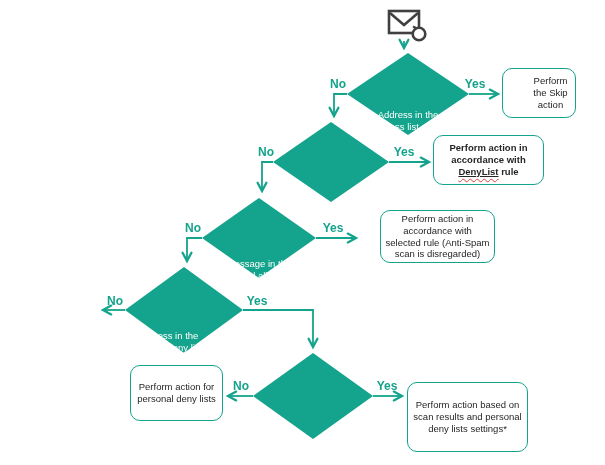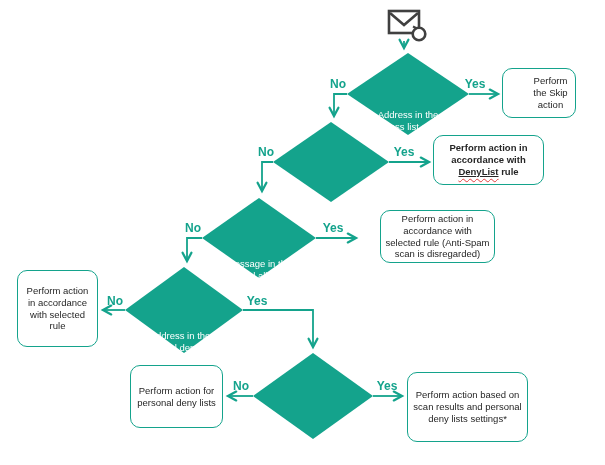--- a/index.html
+++ b/index.html
@@ -60,37 +60,36 @@
       <polygon points="347,94 408,53 469,94 408,135"></polygon>
       <polygon points="273,162 331,122 389,162 331,202"></polygon>
       <polygon points="202,238 259,198 316,238 259,278"></polygon>
       <polygon points="125,310 184,267 243,310 184,353"></polygon>
       <polygon points="253,396 313,353 373,396 313,439"></polygon>
     </g>
   </svg>
 
   <div class="dlabel" style="left:408px;top:95px;width:90px;">Address in the address list of the AllowList rule?</div>
   <div class="dlabel" style="left:259px;top:238px;width:92px;">Message in the personal allow list?</div>
-  <div class="dlabel" style="left:180px;top:310px;width:96px;">Address in the personal deny list?</div>
+  <div class="dlabel" style="left:168px;top:310px;width:96px;">Address in the personal deny list?</div>
 
   <div class="box" style="left:502px;top:68px;width:74px;height:50px;padding-left:27px;">Perform the Skip action</div>
 
   <div class="box" style="left:433px;top:135px;width:111px;height:50px;font-weight:bold;">
       <span>
       <span>Perform action in accordance with </span><span class="u"><span class="uw">DenyList</span></span><span> rule</span>
   </span>
     </div>
 
   <div class="box" style="left:380px;top:210px;width:115px;height:53px;">Perform action in accordance with selected rule (Anti-Spam scan is disregarded)</div>
 
-  <div class="box" style="left:17px;top:270px;width:81px;height:77px;">Perform action in accordance with selected rule</div>
 
-  <div class="box" style="left:130px;top:365px;width:93px;height:63px;">Perform action for personal deny lists</div>
+  <div class="box" style="left:130px;top:365px;width:93px;height:56px;">Perform action for personal deny lists</div>
 
-  <div class="box" style="left:407px;top:372px;width:121px;height:70px;">Perform action based on scan results and personal deny lists settings*</div>
+  <div class="box" style="left:407px;top:382px;width:121px;height:70px;">Perform action based on scan results and personal deny lists settings*</div>
 
   <span class="elabel" style="left:338px;top:77px;">No</span>
   <span class="elabel" style="left:475px;top:77px;">Yes</span>
   <span class="elabel" style="left:266px;top:145px;">No</span>
   <span class="elabel" style="left:404px;top:145px;">Yes</span>
   <span class="elabel" style="left:193px;top:221px;">No</span>
   <span class="elabel" style="left:333px;top:221px;">Yes</span>
   <span class="elabel" style="left:115px;top:294px;">No</span>
   <span class="elabel" style="left:257px;top:294px;">Yes</span>
   <span class="elabel" style="left:241px;top:379px;">No</span>

